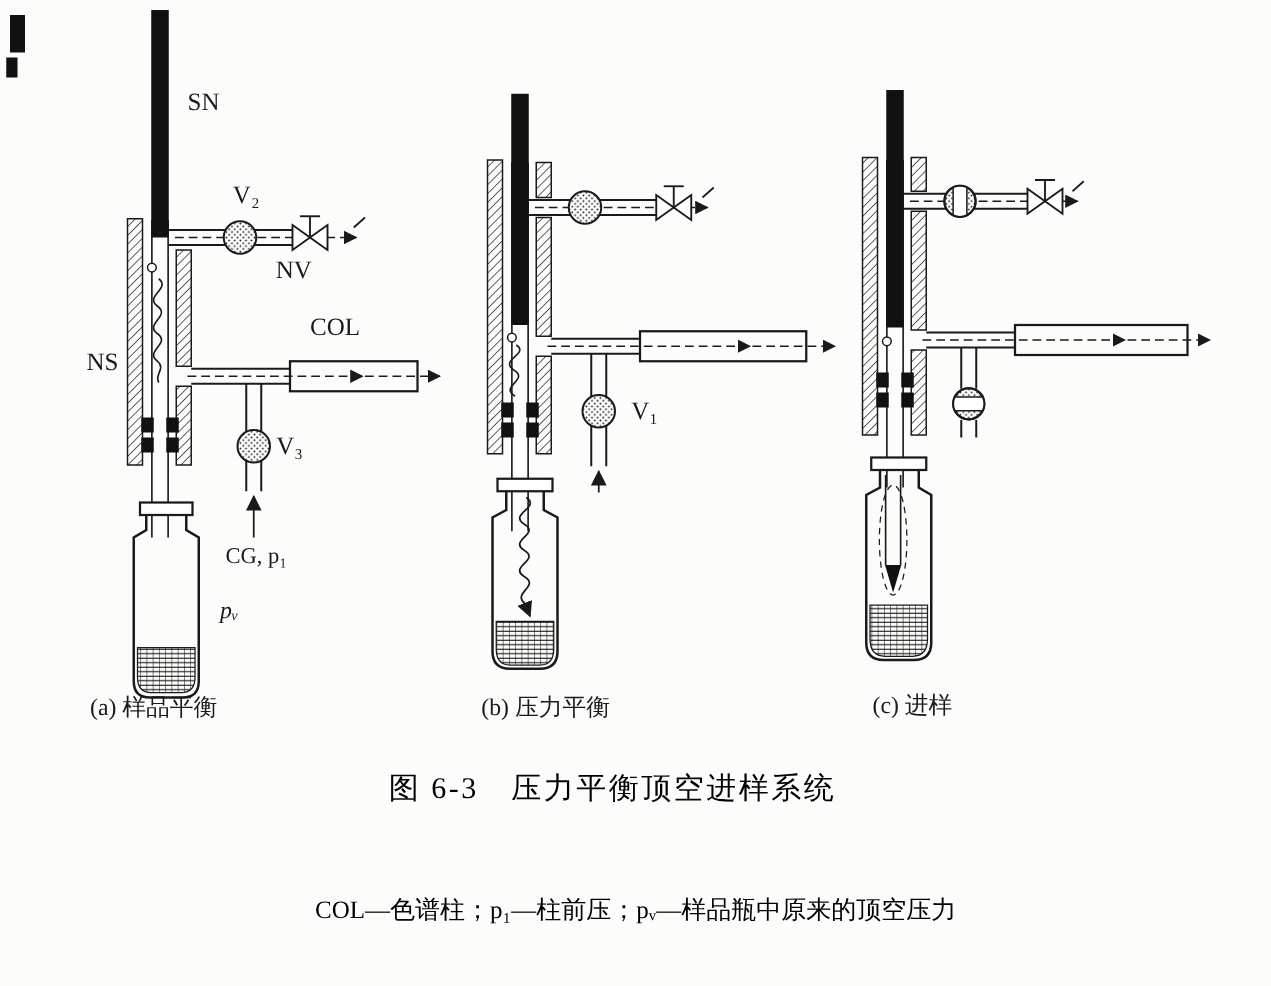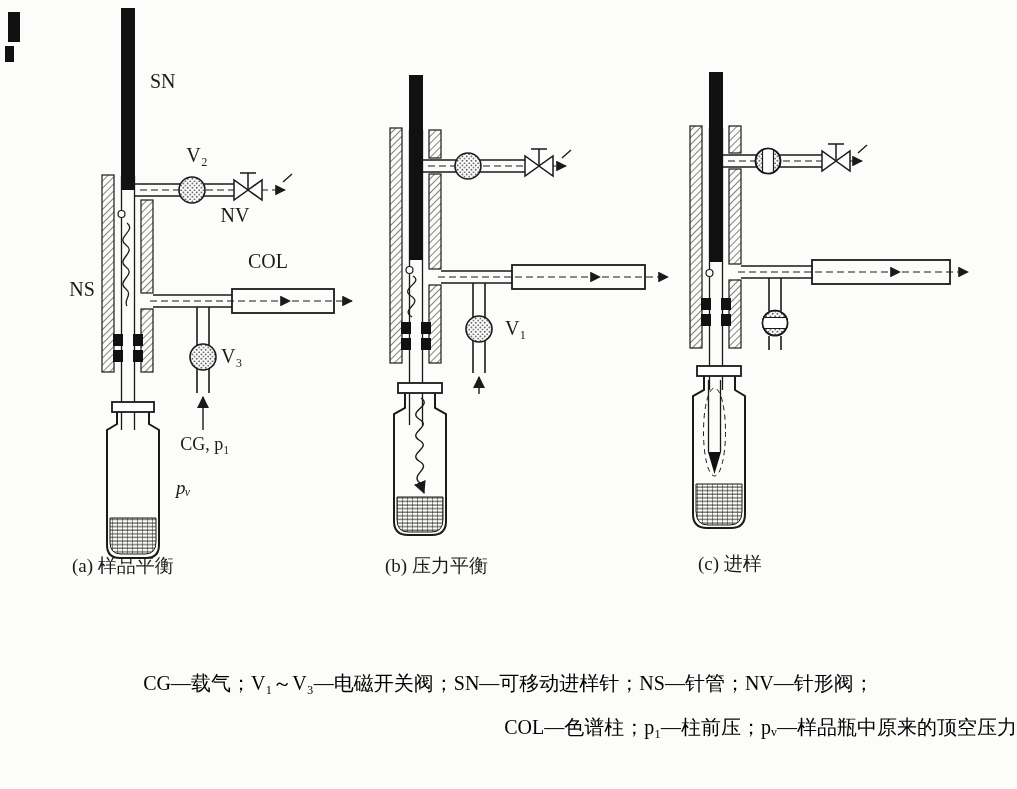--- a/index.html
+++ b/index.html
@@ -15,21 +15,21 @@
   .caption{
     position:absolute;left:0;top:614px;width:980px;
     text-align:center;font-size:24px;letter-spacing:2px;
   }
   .legend-line1{
     position:absolute;left:0;top:670px;width:1017px;
     text-align:center;font-size:20px;
   }
   .legend-line2{
     position:absolute;left:0;top:714px;width:1017px;
-    text-align:right;font-size:20px;
+    text-align:center;font-size:20px;
   }
   text{fill:#1a1a1a;font-family:"Liberation Serif", serif;}
   .lbl{font-size:20px;}
   .lbl-small{font-size:18px;}
   .lbl-italic{font-style:italic;font-size:19px;}
   .panel-cap{font-size:19px;}
 </style>
 </head>
 <body>
 
@@ -278,16 +278,16 @@
       <ellipse cx="714.5" cy="432" rx="11" ry="44" fill="none" stroke="#1a1a1a" stroke-width="1" stroke-dasharray="5 4"></ellipse>
       <line x1="708.5" y1="380" x2="708.5" y2="452" stroke="#1a1a1a" stroke-width="1.3"></line>
       <line x1="720.5" y1="380" x2="720.5" y2="452" stroke="#1a1a1a" stroke-width="1.3"></line>
       <path d="M708,452 L721,452 L714.5,474 Z" fill="#111"></path>
     </g>
 
     <text x="698" y="570" class="panel-cap">(c) 进样</text>
   </g>
 </svg>
 
-<div class="legend-line1">CG—载气；V₁～V₃—电磁开关阀；SN—可移动进样针；NS—针管；NV—针形阀；</div>
+<div class="caption">图 6-3　压力平衡顶空进样系统</div>
 <div class="legend-line2">COL—色谱柱；p₁—柱前压；pᵥ—样品瓶中原来的顶空压力</div>
 
 </div>
 
 </body></html>

